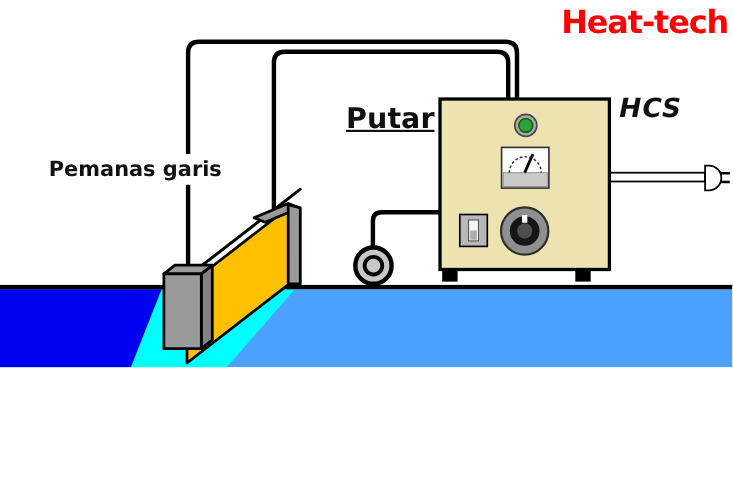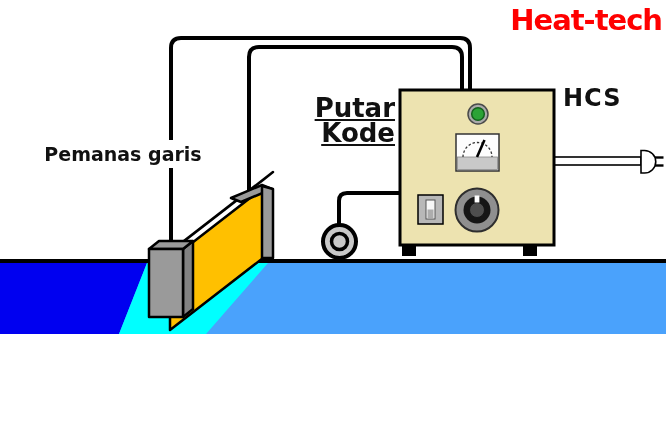--- a/index.html
+++ b/index.html
@@ -3,21 +3,21 @@
 <meta charset="utf-8">
 <style>
   html,body{margin:0;padding:0;background:#fff;}
   .canvas{
     position:relative;width:666px;height:334px;background:#fff;overflow:hidden;
     font-family:"DejaVu Sans","Liberation Sans",sans-serif;
   }
   .canvas svg{position:absolute;left:0;top:0;}
   .label{position:absolute;font-weight:bold;color:#111;white-space:nowrap;}
   .logo{top:3px;right:4px;font-size:29px;font-weight:800;color:#f00;letter-spacing:-1px;}
-  .hcs{left:563px;top:84px;font-size:24px;letter-spacing:1px;}
+  .hcs{left:563px;top:84px;font-size:24px;letter-spacing:1px;font-style:italic;}
   .halogen1{left:0;top:110px;width:182px;text-align:center;font-size:26px;background:#fff;padding:2px 0;}
   .halogen2{left:0;top:140px;width:246px;text-align:center;font-size:19px;background:#fff;padding:3px 0;}
   .encoder-label{right:271px;top:96px;text-align:right;font-size:26px;line-height:25px;background:#fff;text-decoration:underline;}
   .encoder-label span{display:block;}
 </style>
 </head>
 <body>
 
 <div class="canvas">
 
@@ -98,16 +98,15 @@
       <polygon points="383,366 440,366 440,355 476,372.5 440,390 440,379 383,379"></polygon>
       <polygon points="566,366 623,366 623,355 659,372.5 623,390 623,379 566,379"></polygon>
     </g>
   </svg>
 
   <div class="label logo">Heat-tech</div>
   <div class="label hcs">HCS</div>
   <div class="label halogen2">Pemanas garis</div>
   <div class="label encoder-label">
     <span>Putar</span>
-    <span>Kode</span>
   </div>
 
 </div>
 
 </body></html>

